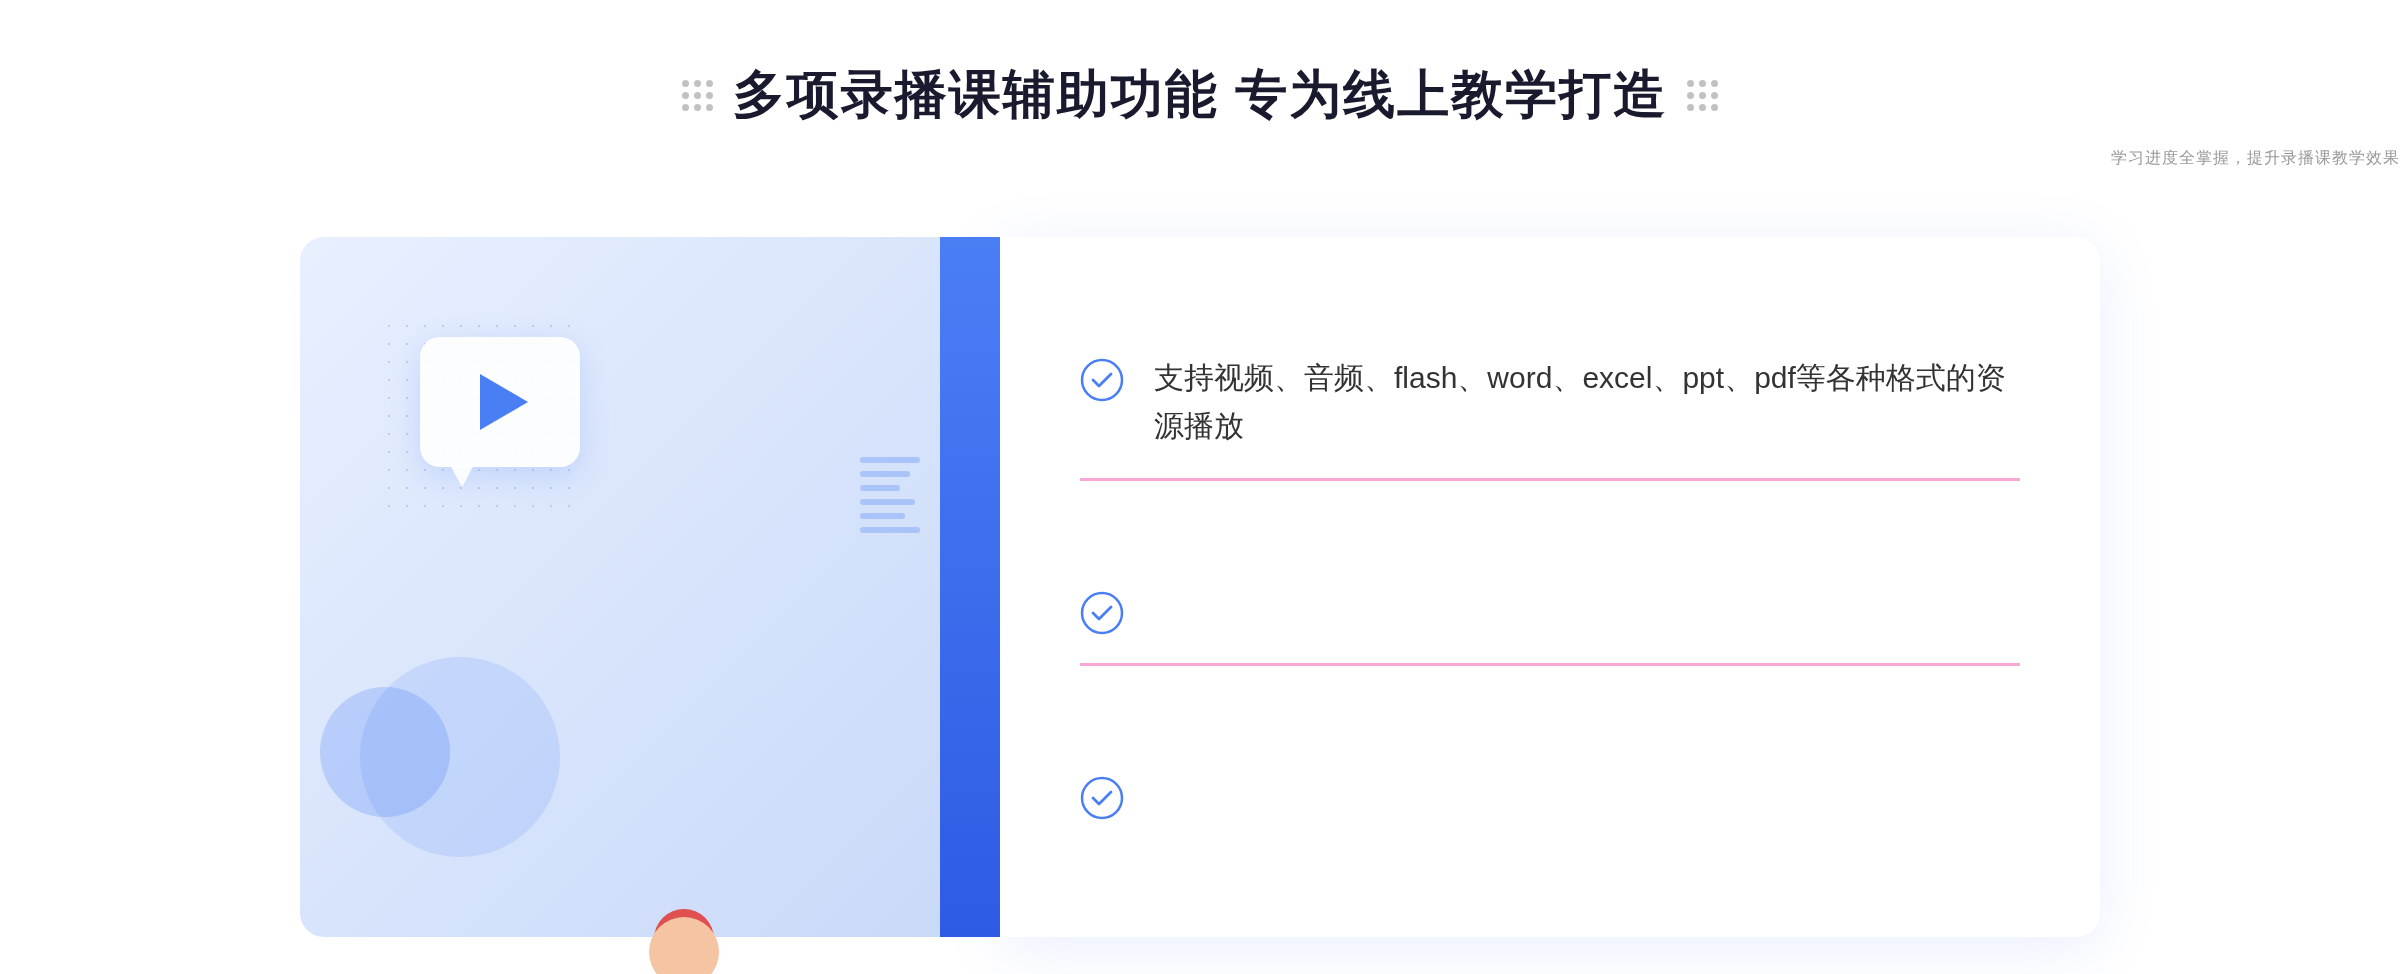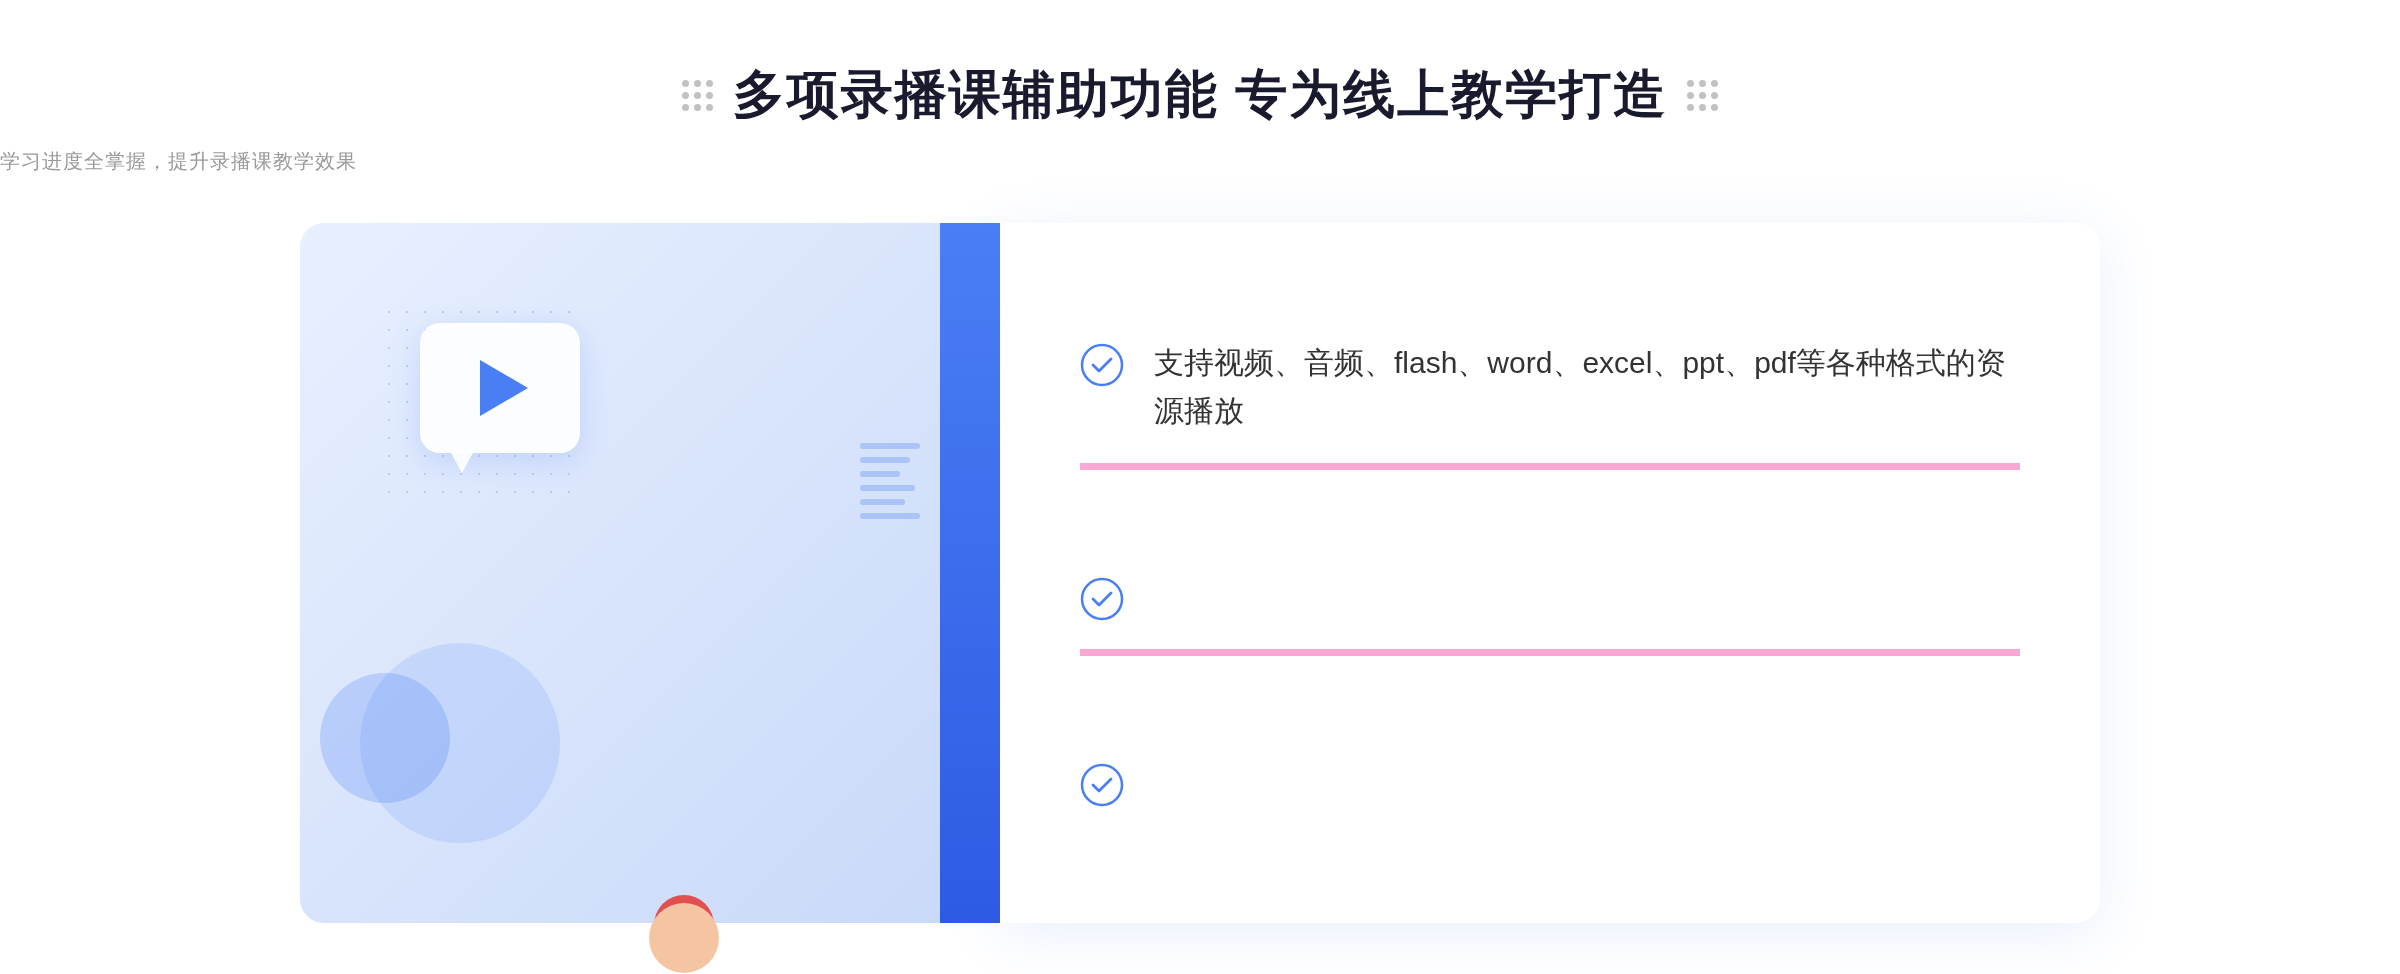--- a/index.html
+++ b/index.html
@@ -16,22 +16,22 @@
       background: #fff;
       display: flex;
       flex-direction: column;
       align-items: center;
       padding: 60px 0 80px;
       position: relative;
     }
 
     
     .header-section {
-      text-align: left;
-      margin-bottom: 48px;
+      text-align: right;
+      margin-bottom: 68px;
       position: relative;
       width: 100%;
     }
     .header-title-row {
       display: flex;
       align-items: center;
       justify-content: center;
       gap: 20px;
       margin-bottom: 18px;
     }
@@ -51,21 +51,21 @@
       border-radius: 50%;
       background: #666;
     }
     .header-title {
       font-size: 52px;
       font-weight: 700;
       color: #1a1a2e;
       letter-spacing: 2px;
     }
     .header-subtitle {
-      font-size: 20px;
+      font-size: 16px;
       color: #999;
       letter-spacing: 1px;
     }
 
     
     .main-content {
       display: flex;
       align-items: stretch;
       width: 1800px;
       position: relative;
@@ -231,21 +231,21 @@
       flex-direction: column;
       justify-content: space-around;
     }
 
     
     .feature-item {
       display: flex;
       align-items: flex-start;
       gap: 30px;
       padding: 28px 0;
-      border-bottom: 7px solid #f9a8d4;
+      border-bottom: 3px solid #f9a8d4;
     }
     .feature-item:last-child {
       border-bottom: none;
     }
 
     .check-icon {
       width: 44px;
       height: 44px;
       flex-shrink: 0;
       margin-top: 4px;

